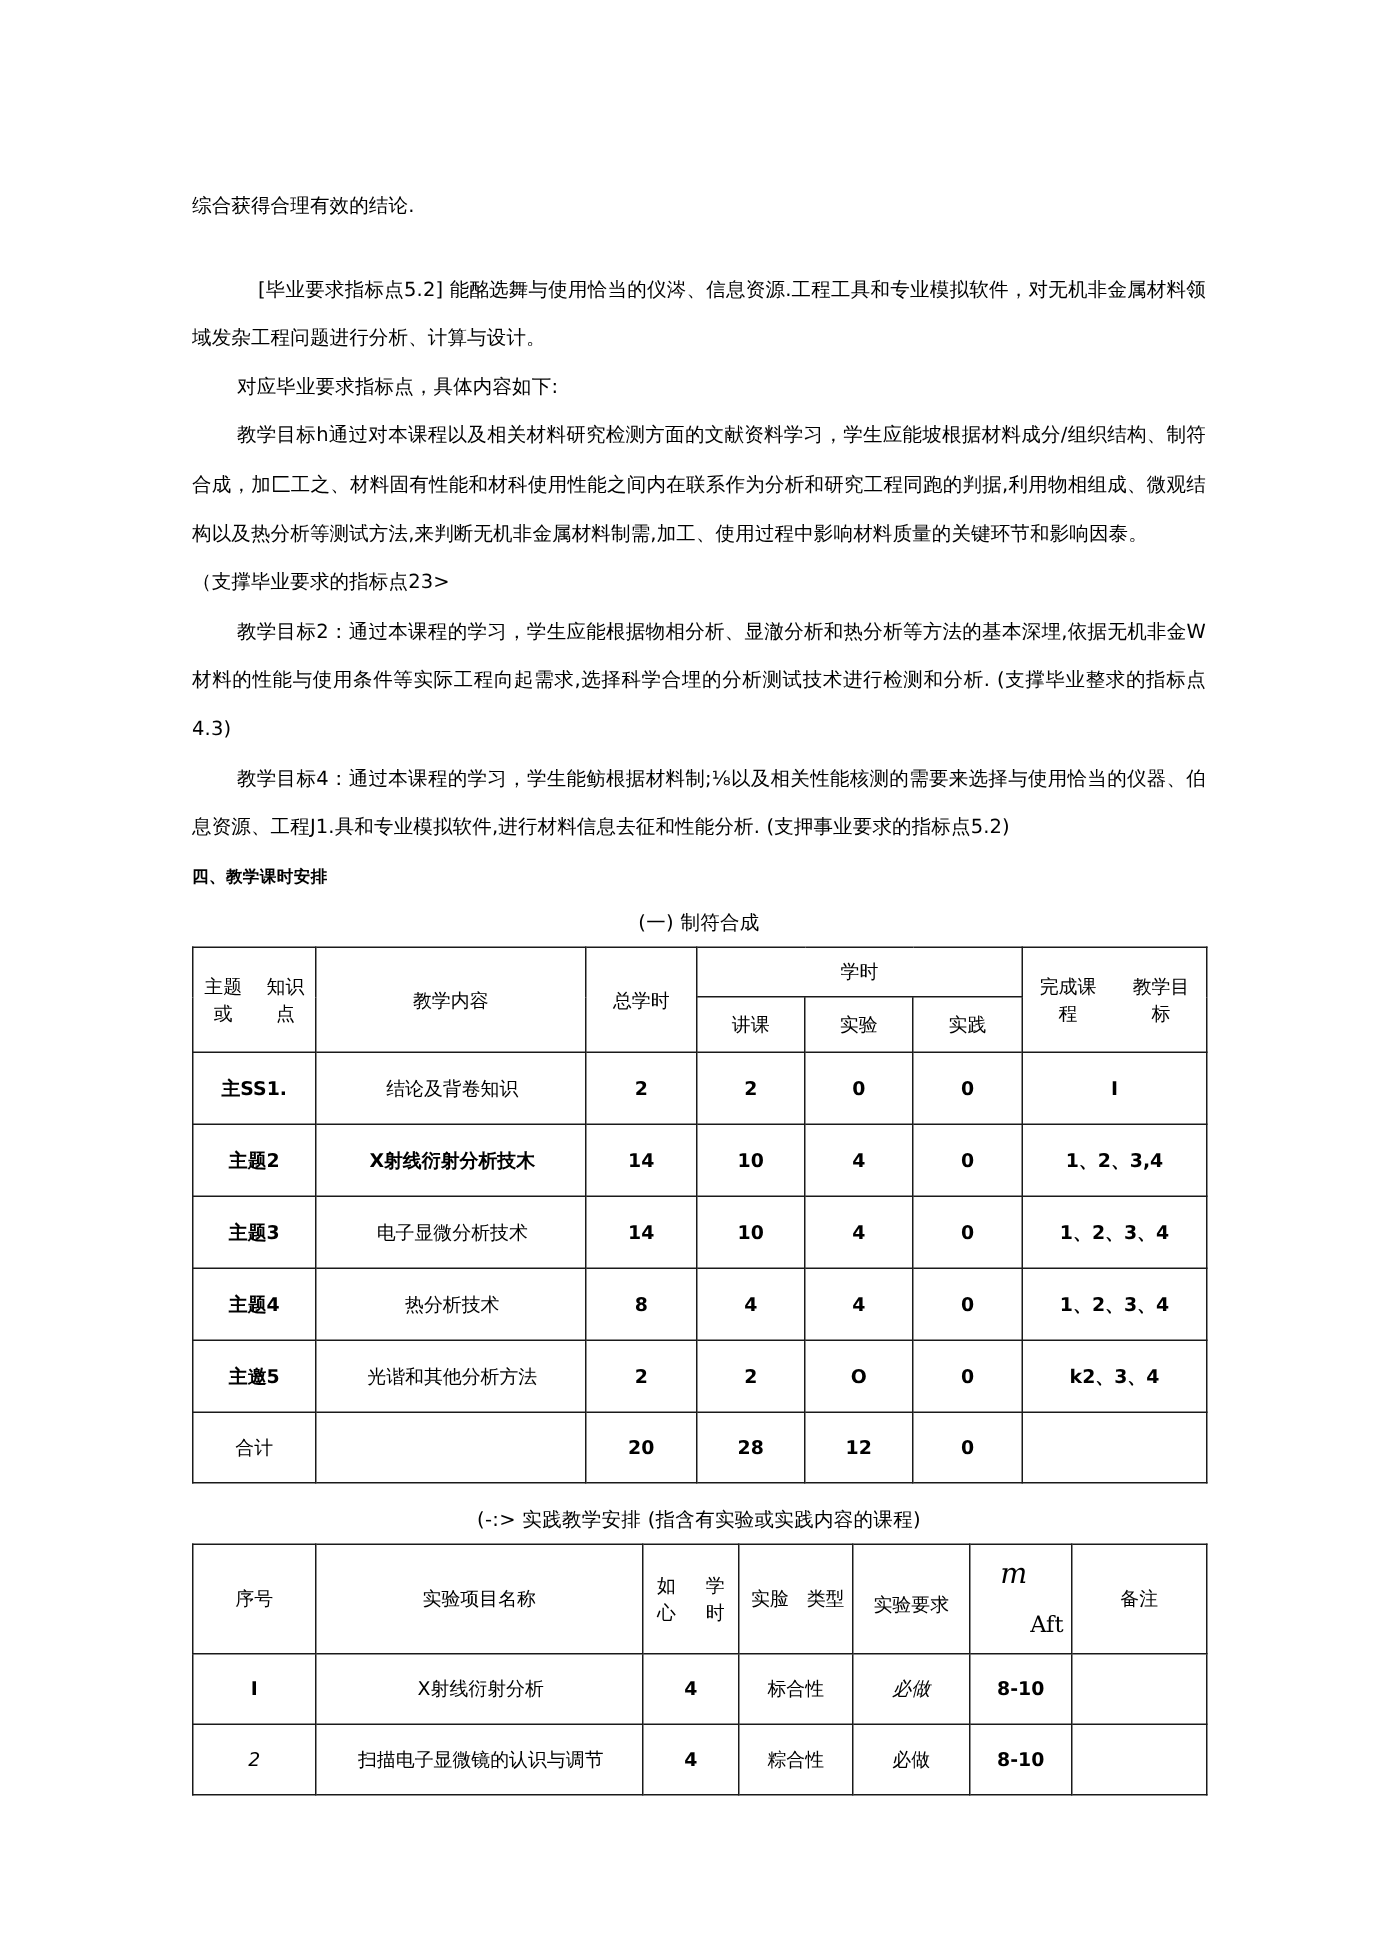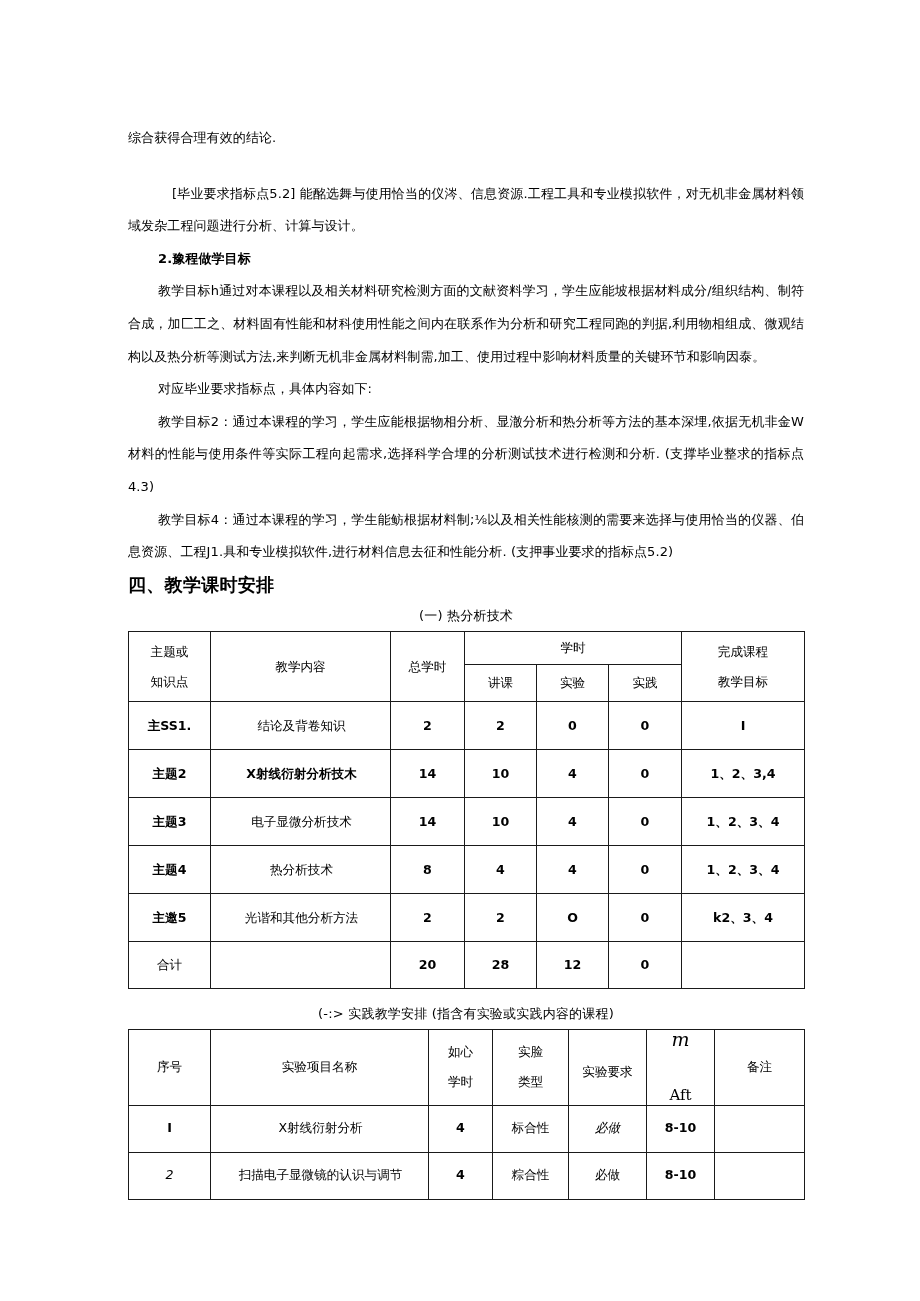--- a/index.html
+++ b/index.html
@@ -40,21 +40,21 @@
     white-space: normal;
   }
   p.ind2 { text-indent: 30px; }
   p.ind1 { text-indent: 0px; }
   p.ind-deep { text-indent: 44px; margin-top: 23px; }
   .b { font-weight: bold; }
 
   
   .sec-heading {
     margin: 0;
-    font-size: 18px;
+    font-size: 11px;
     line-height: 32.6px;
     font-weight: bold;
     letter-spacing: 0.3px;
   }
 
   
   .tbl-caption {
     margin: 0;
     font-size: 13.0px;
     line-height: 30px;
@@ -94,50 +94,50 @@
   }
   .serif-aft {
     font-family: "DejaVu Serif", "Liberation Serif", serif;
     font-style: normal;
     font-size: 15px;
     line-height: 1.15;
     margin-top: 35px;
   }
   .hdr-2row {
     display: flex;
-    flex-direction: column;
+    flex-direction: row;
     justify-content: flex-end;
     gap: 12px;
   }
 </style>
 </head>
 <body>
 
 <div class="page">
   <div class="content">
 
     <p class="para ind1">综合获得合理有效的结论.</p>
 
     <p class="para ind-deep">[毕业要求指标点5.2]  能酩选舞与使用恰当的仪涔、信息资源.工程工具和专业模拟软件，对无机非金属材料领域发杂工程问题进行分析、计算与设计。</p>
 
-    <p class="para ind2 b">2.豫程做学目标</p>
+
+    <p class="para ind2">对应毕业要求指标点，具体内容如下:</p>
 
     <p class="para ind2">教学目标h通过对本课程以及相关材料研究检测方面的文献资料学习，学生应能坡根据材料成分/组织结构、制符合成，加匚工之、材料固有性能和材科使用性能之间内在联系作为分析和研究工程同跑的判据,利用物相组成、微观结构以及热分析等测试方法,来判断无机非金属材料制需,加工、使用过程中影响材料质量的关键环节和影响因泰。</p>
 
-    <p class="para ind2">对应毕业要求指标点，具体内容如下:</p>
-
+    <p class="para ind1">（支撑毕业要求的指标点23&gt;</p>
 
     <p class="para ind2">教学目标2：通过本课程的学习，学生应能根据物相分析、显澈分析和热分析等方法的基本深埋,依据无机非金W材料的性能与使用条件等实际工程向起需求,选择科学合埋的分析测试技术进行检测和分析. (支撑毕业整求的指标点4.3)</p>
 
 
     <p class="para ind2">教学目标4：通过本课程的学习，学生能鲂根据材料制;⅛以及相关性能核测的需要来选择与使用恰当的仪器、伯息资源、工程J1.具和专业模拟软件,进行材料信息去征和性能分析. (支押事业要求的指标点5.2)</p>
 
     <p class="sec-heading">四、教学课时安排</p>
 
-    <p class="tbl-caption">(一) 热分析技术</p>
+    <p class="tbl-caption">(一) 制符合成</p>
 
     <table class="doc-tbl">
       <colgroup>
         <col style="width:82px">
         <col style="width:180px">
         <col style="width:74px">
         <col style="width:72px">
         <col style="width:72px">
         <col style="width:73px">
         <col style="width:123px">

